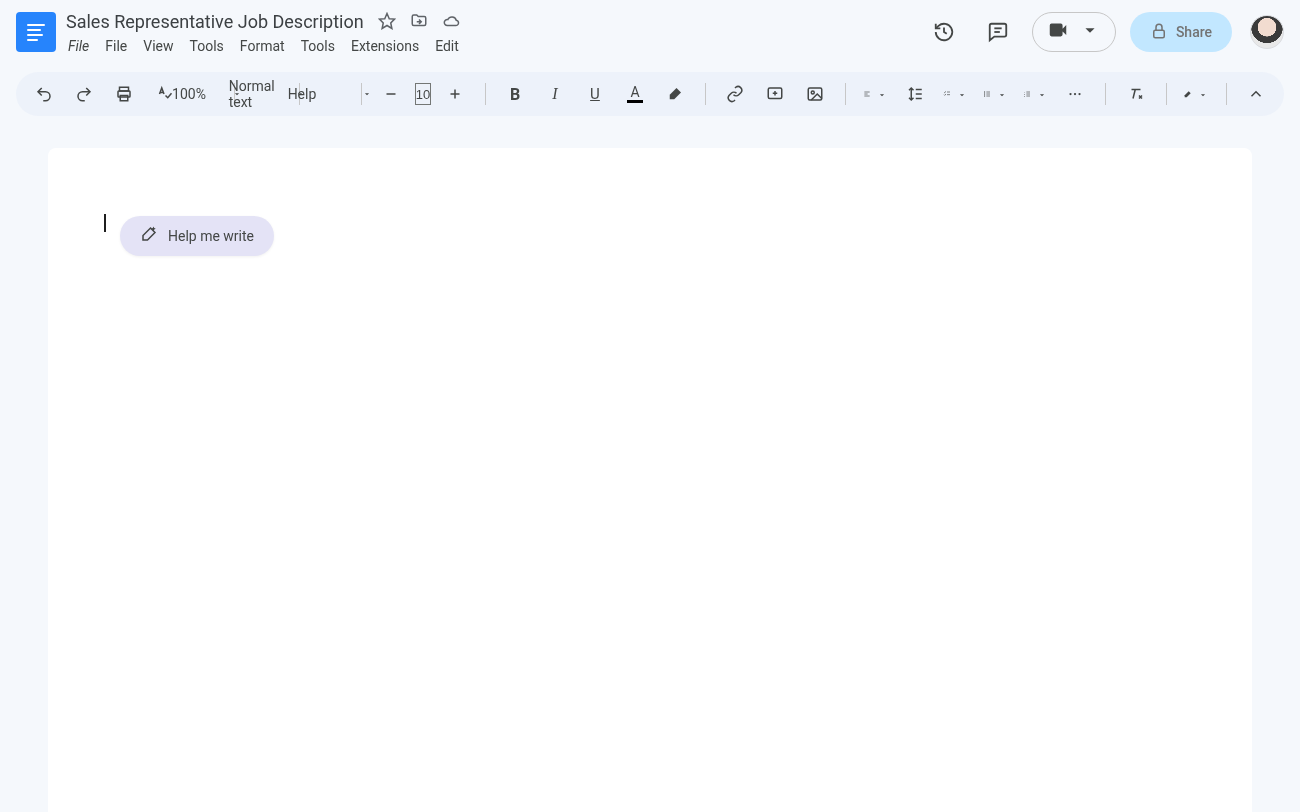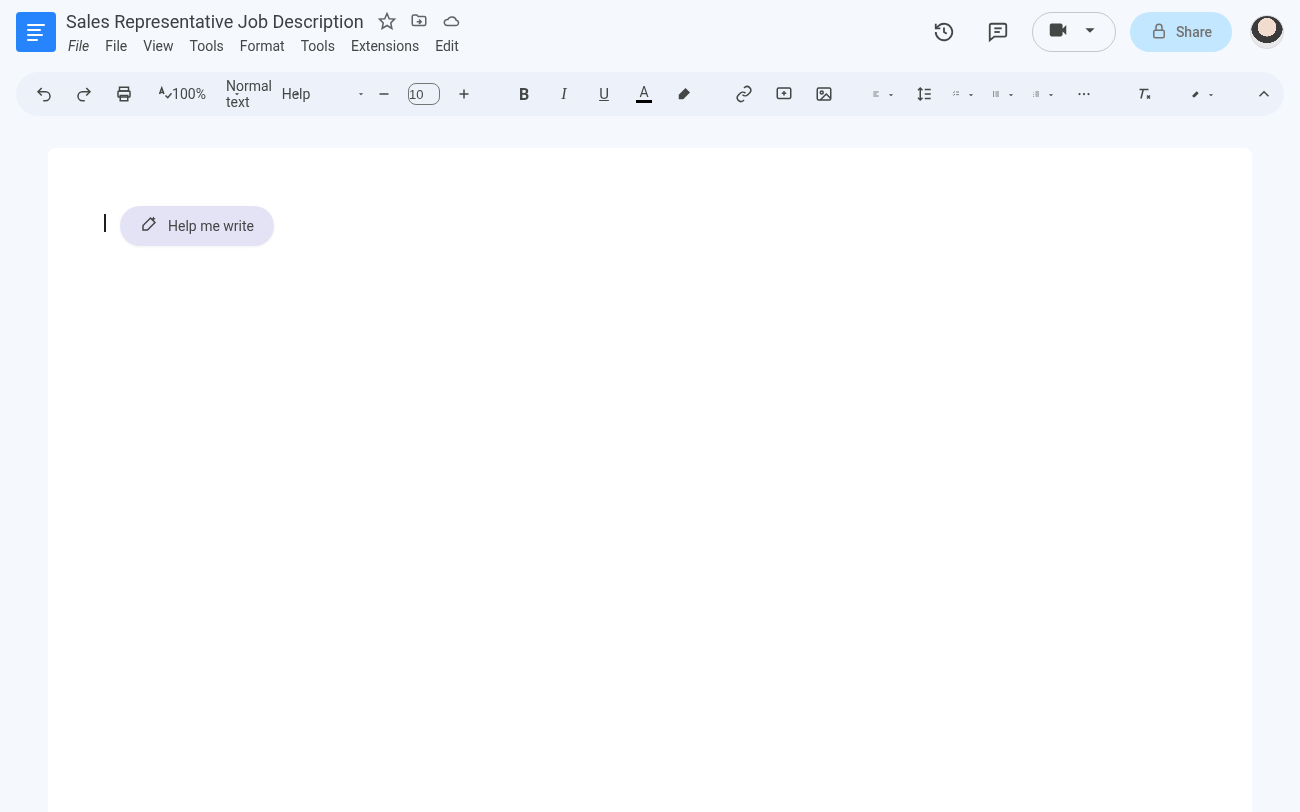--- a/index.html
+++ b/index.html
@@ -177,24 +177,25 @@
     font-size: 14px;
     padding: 0 8px;
     gap: 14px;
   }
   .font-select {
     font-size: 14px;
     padding: 0 8px;
     gap: 40px;
   }
   .fs-input {
-    width: 32px;
+    width: 16px;
     height: 22px;
     border: 1px solid #747775;
-    border-radius: 8px;
+    border-radius: 0;
+    text-align: center;
     font-size: 13px;
     background: #edf2fa;
     color: #444746;
   }
   .text-color {
     position: relative;
     flex-direction: column;
     gap: 0;
   }
   .color-bar {
@@ -222,21 +223,21 @@
   .cursor-blink {
     width: 2px;
     height: 18px;
     background: #1f1f1f;
     display: inline-block;
     vertical-align: middle;
   }
   .help-write-pill {
     position: absolute;
     left: 72px;
-    top: 58px;
+    top: 68px;
     background: #e4e3f6;
     border-radius: 20px;
     height: 40px;
     display: flex;
     align-items: center;
     gap: 10px;
     padding: 0 20px;
     cursor: pointer;
     box-shadow: 0 1px 3px rgba(0,0,0,0.06);
   }

